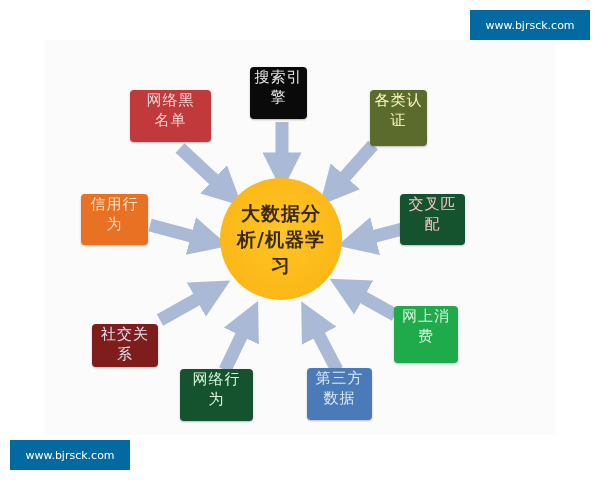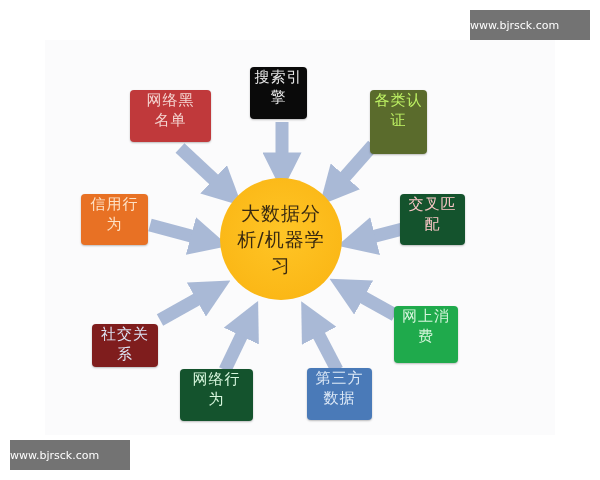--- a/index.html
+++ b/index.html
@@ -13,32 +13,32 @@
       background: #fbfbfc;
     }
     svg.arrows { position: absolute; left: 0; top: 0; width: 600px; height: 480px; }
     .center {
       position: absolute; left: 220px; top: 178px; width: 122px; height: 122px;
       border-radius: 50%;
       background: radial-gradient(circle at 50% 45%, #ffc526 0%, #fbb817 70%, #f4ad12 100%);
       display: flex; align-items: center; justify-content: center; text-align: center;
       color: #3a2a10; font-size: 19px; line-height: 26px; letter-spacing: 1px;
     }
-    .center span { display: block; width: 100px; }
+    .center span { display: block; width: 100px; font-weight: bold; }
     .node {
       position: absolute; border-radius: 4px; display: flex; align-items: flex-start;
       justify-content: center; text-align: center;
       font-size: 15px; line-height: 20px; letter-spacing: 1px;
       box-shadow: 0 1px 2px rgba(0,0,0,0.25);
     }
     .node span { display: block; width: 52px; }
     .badge {
-      position: absolute; background: #737373; color: #ffffff;
+      position: absolute; background: #0369a1; color: #ffffff;
       font-family: "DejaVu Sans", sans-serif; font-size: 11px;
-      display: flex; align-items: center; justify-content: flex-start;
+      display: flex; align-items: center; justify-content: center;
     }
   </style>
 </head>
 <body>
 
 <div class="canvas"></div>
 
 <svg class="arrows" viewBox="0 0 600 480">
   <defs>
     <marker id="ah" markerWidth="3" markerHeight="3" refX="1.2" refY="1.5" orient="auto" markerUnits="strokeWidth">
@@ -63,21 +63,21 @@
 </div>
 
 <div class="node" style="left:250px;top:67px;width:57px;height:52px;background:#0a0a0a;color:#e8e8e8;">
   <span>搜索引擎</span>
 </div>
 
 <div class="node" style="left:130px;top:90px;width:81px;height:52px;background:#c0393b;color:#f4d4d0;">
   <span>网络黑名单</span>
 </div>
 
-<div class="node" style="left:370px;top:90px;width:57px;height:64px;background:#5a6b2c;color:#bef264;">
+<div class="node" style="left:370px;top:90px;width:57px;height:56px;background:#5a6b2c;color:#fef9c3;">
   <span>各类认证</span>
 </div>
 
 <div class="node" style="left:81px;top:194px;width:67px;height:51px;background:#e87124;color:#fde0c4;">
   <span>信用行为</span>
 </div>
 
 <div class="node" style="left:400px;top:194px;width:65px;height:51px;background:#14532d;color:#fbc6c6;">
   <span>交叉匹配</span>
 </div>

